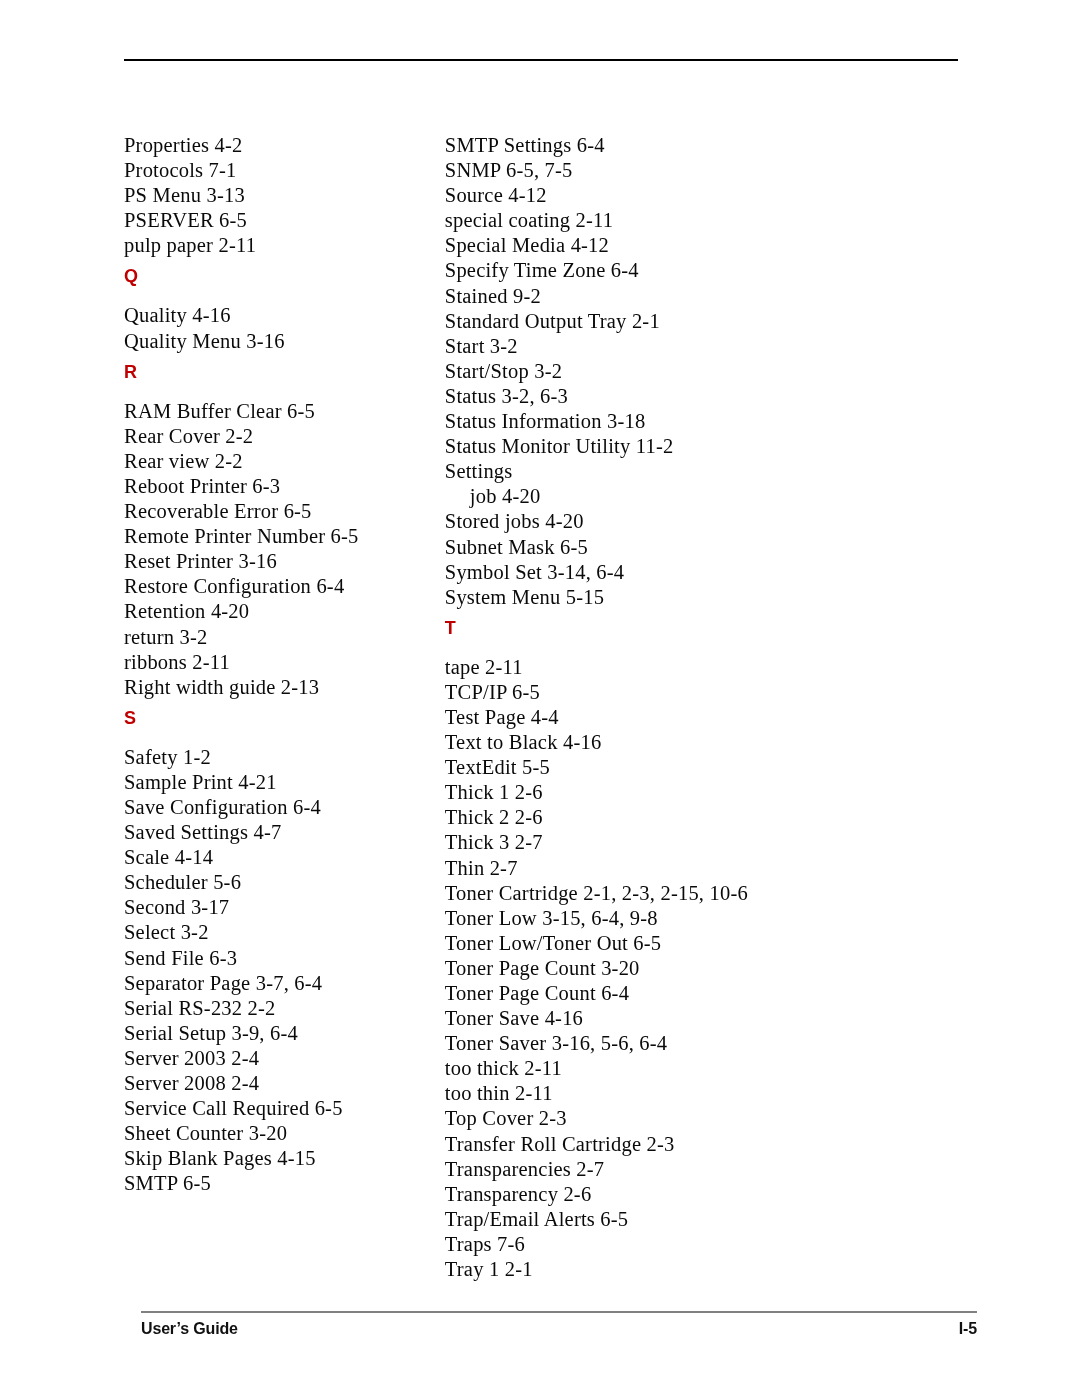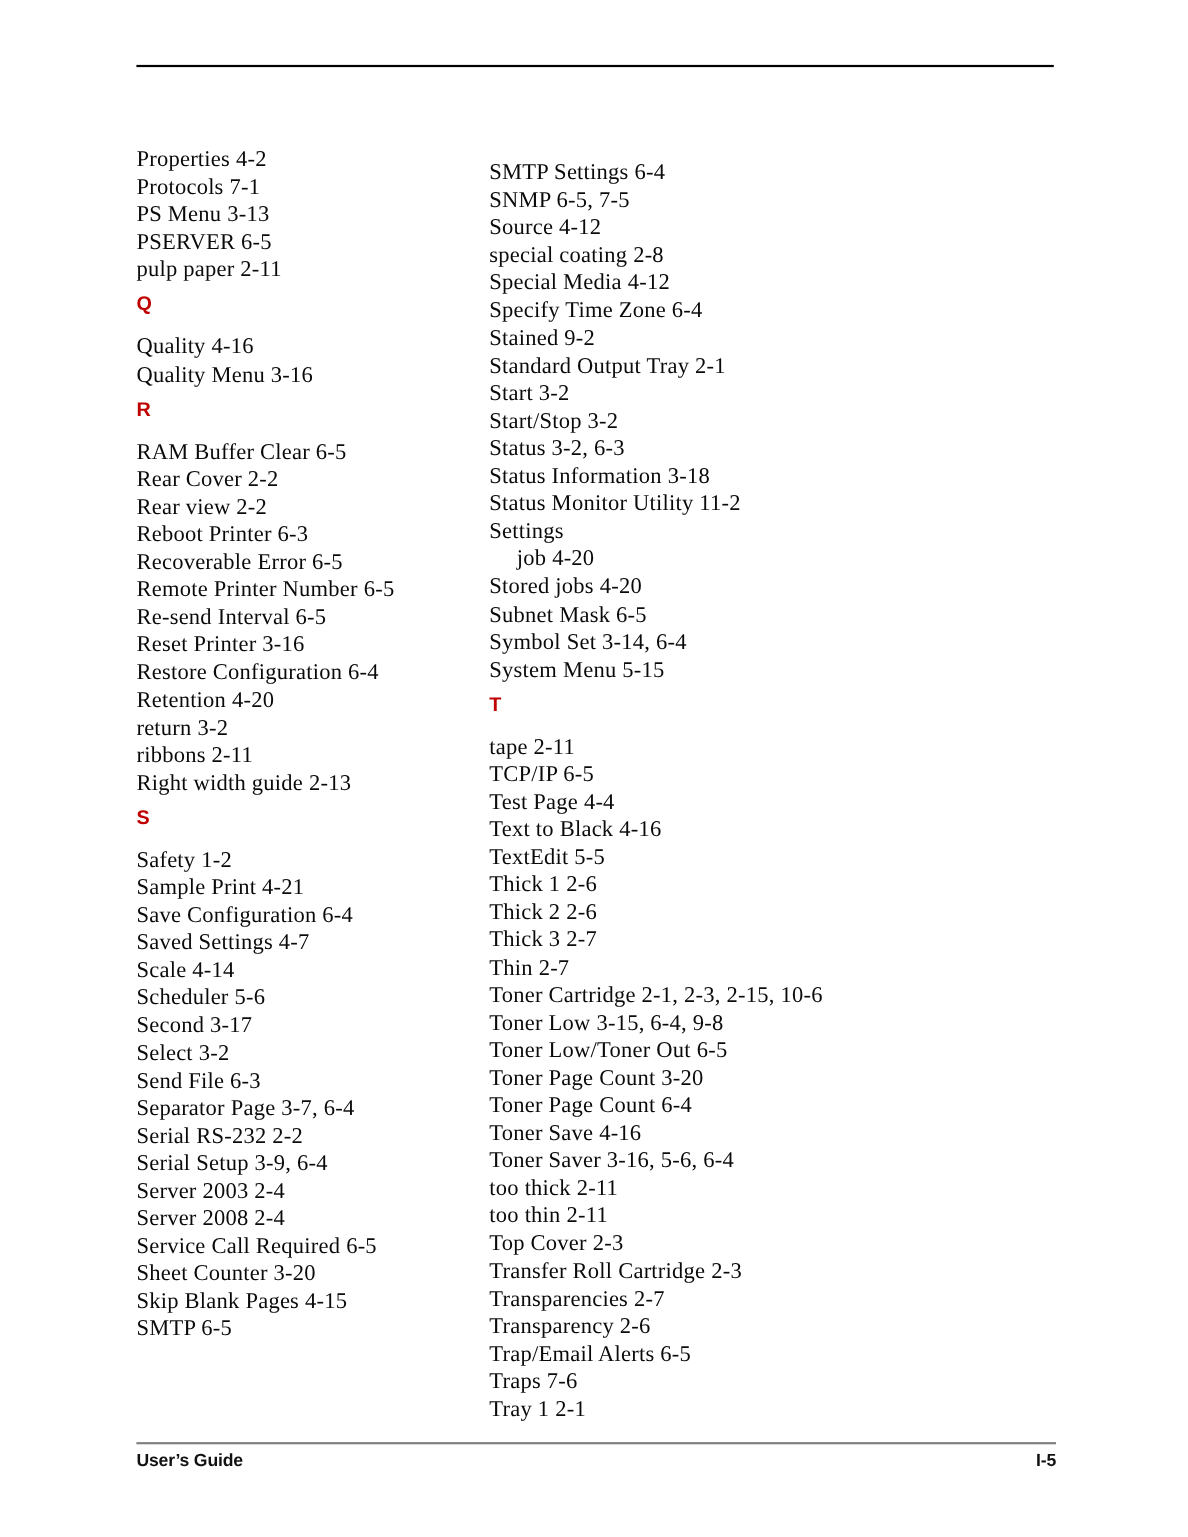--- a/index.html
+++ b/index.html
@@ -38,21 +38,20 @@
   }
   .col-left {
     width: 429px;
     padding-left: 124px;
     box-sizing: border-box;
   }
   .col-right {
     width: 500px;
     padding-left: 24px;
     box-sizing: border-box;
-    margin-top: 12px;
   }
   .entry {
     font-size: 20.5px;
     line-height: 25.1px;
     color: #0a0a0a;
     white-space: pre;
     letter-spacing: 0.01em;
   }
   .entry.sub {
     padding-left: 25px;
@@ -62,21 +61,21 @@
     font-weight: bold;
     font-size: 18px;
     color: #c00000;
     line-height: 1;
     margin-top: 9px;
     margin-bottom: 18px;
     letter-spacing: 0;
   }
   .footer {
     position: absolute;
-    left: 124px;
+    left: 141px;
     top: 1311px;
     width: 836px;
   }
   .footer-rule {
     width: 100%;
     height: 2px;
     background: #808080;
   }
   .footer-row {
     display: flex;
@@ -110,21 +109,20 @@
         <div class="letter-heading">Q</div>
         <div class="entry">Quality 4-16</div>
         <div class="entry">Quality Menu 3-16</div>
         <div class="letter-heading">R</div>
         <div class="entry">RAM Buffer Clear 6-5</div>
         <div class="entry">Rear Cover 2-2</div>
         <div class="entry">Rear view 2-2</div>
         <div class="entry">Reboot Printer 6-3</div>
         <div class="entry">Recoverable Error 6-5</div>
         <div class="entry">Remote Printer Number 6-5</div>
-        <div class="entry">Re-send Interval 6-5</div>
         <div class="entry">Reset Printer 3-16</div>
         <div class="entry">Restore Configuration 6-4</div>
         <div class="entry">Retention 4-20</div>
         <div class="entry">return 3-2</div>
         <div class="entry">ribbons 2-11</div>
         <div class="entry">Right width guide 2-13</div>
         <div class="letter-heading">S</div>
         <div class="entry">Safety 1-2</div>
         <div class="entry">Sample Print 4-21</div>
         <div class="entry">Save Configuration 6-4</div>
@@ -141,21 +139,21 @@
         <div class="entry">Server 2008 2-4</div>
         <div class="entry">Service Call Required 6-5</div>
         <div class="entry">Sheet Counter 3-20</div>
         <div class="entry">Skip Blank Pages 4-15</div>
         <div class="entry">SMTP 6-5</div>
       </div>
     <div class="col col-right" id="col-1">
         <div class="entry">SMTP Settings 6-4</div>
         <div class="entry">SNMP 6-5, 7-5</div>
         <div class="entry">Source 4-12</div>
-        <div class="entry">special coating 2-8</div>
+        <div class="entry">special coating 2-11</div>
         <div class="entry">Special Media 4-12</div>
         <div class="entry">Specify Time Zone 6-4</div>
         <div class="entry">Stained 9-2</div>
         <div class="entry">Standard Output Tray 2-1</div>
         <div class="entry">Start 3-2</div>
         <div class="entry">Start/Stop 3-2</div>
         <div class="entry">Status 3-2, 6-3</div>
         <div class="entry">Status Information 3-18</div>
         <div class="entry">Status Monitor Utility 11-2</div>
         <div class="entry">Settings</div>

